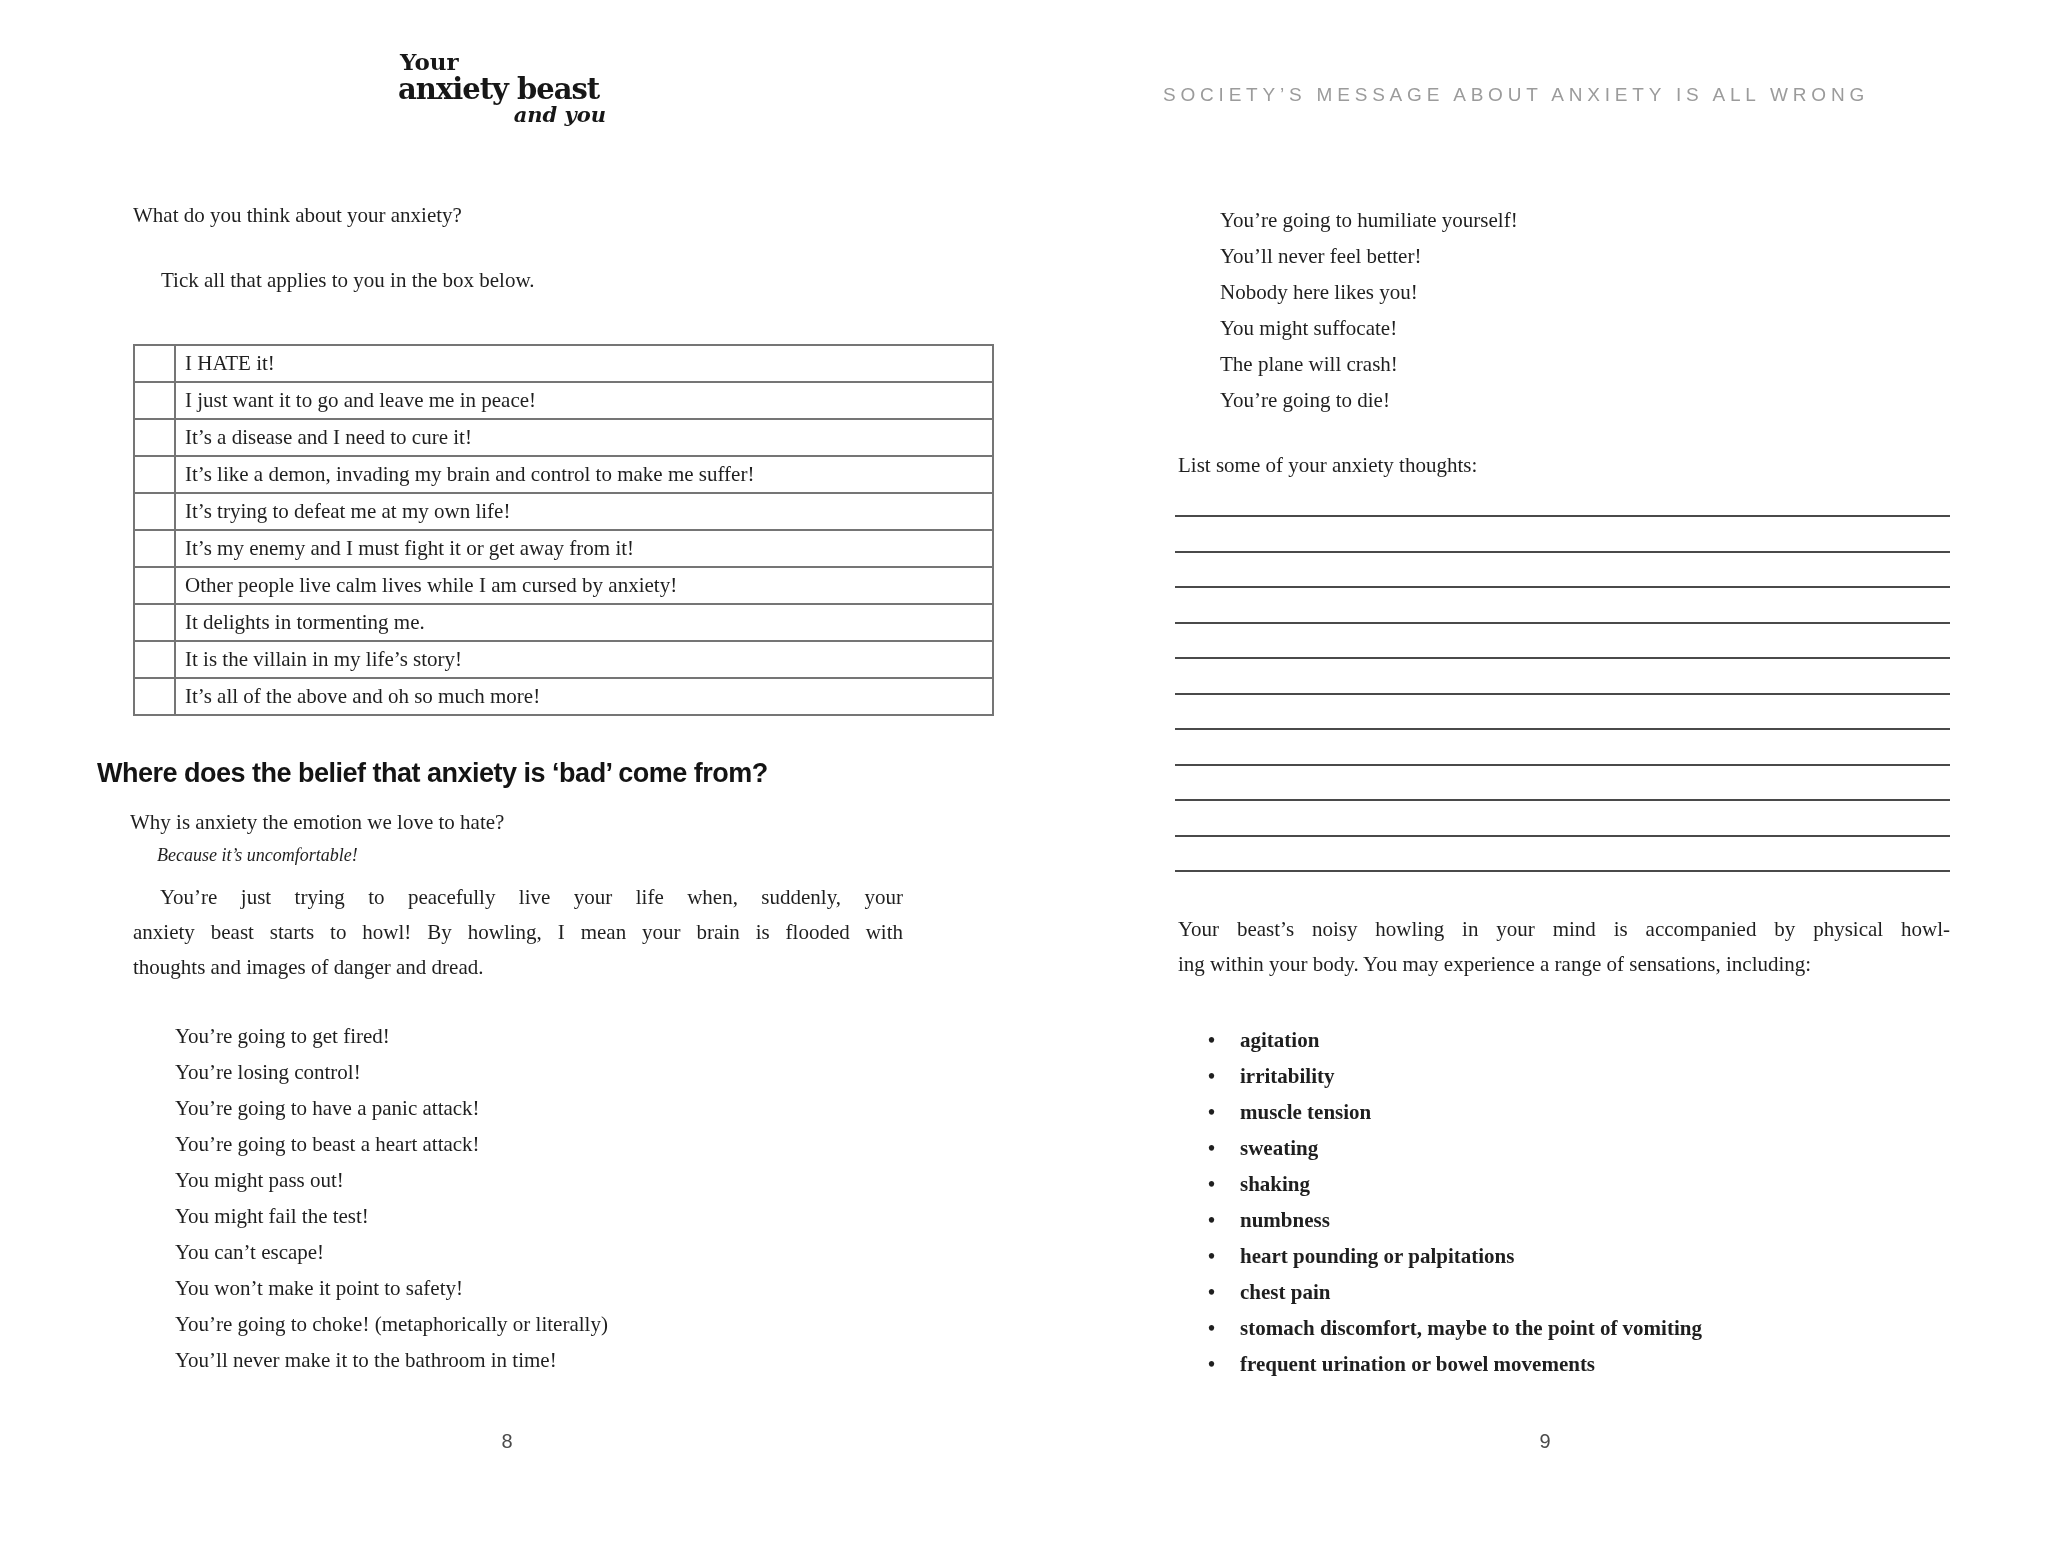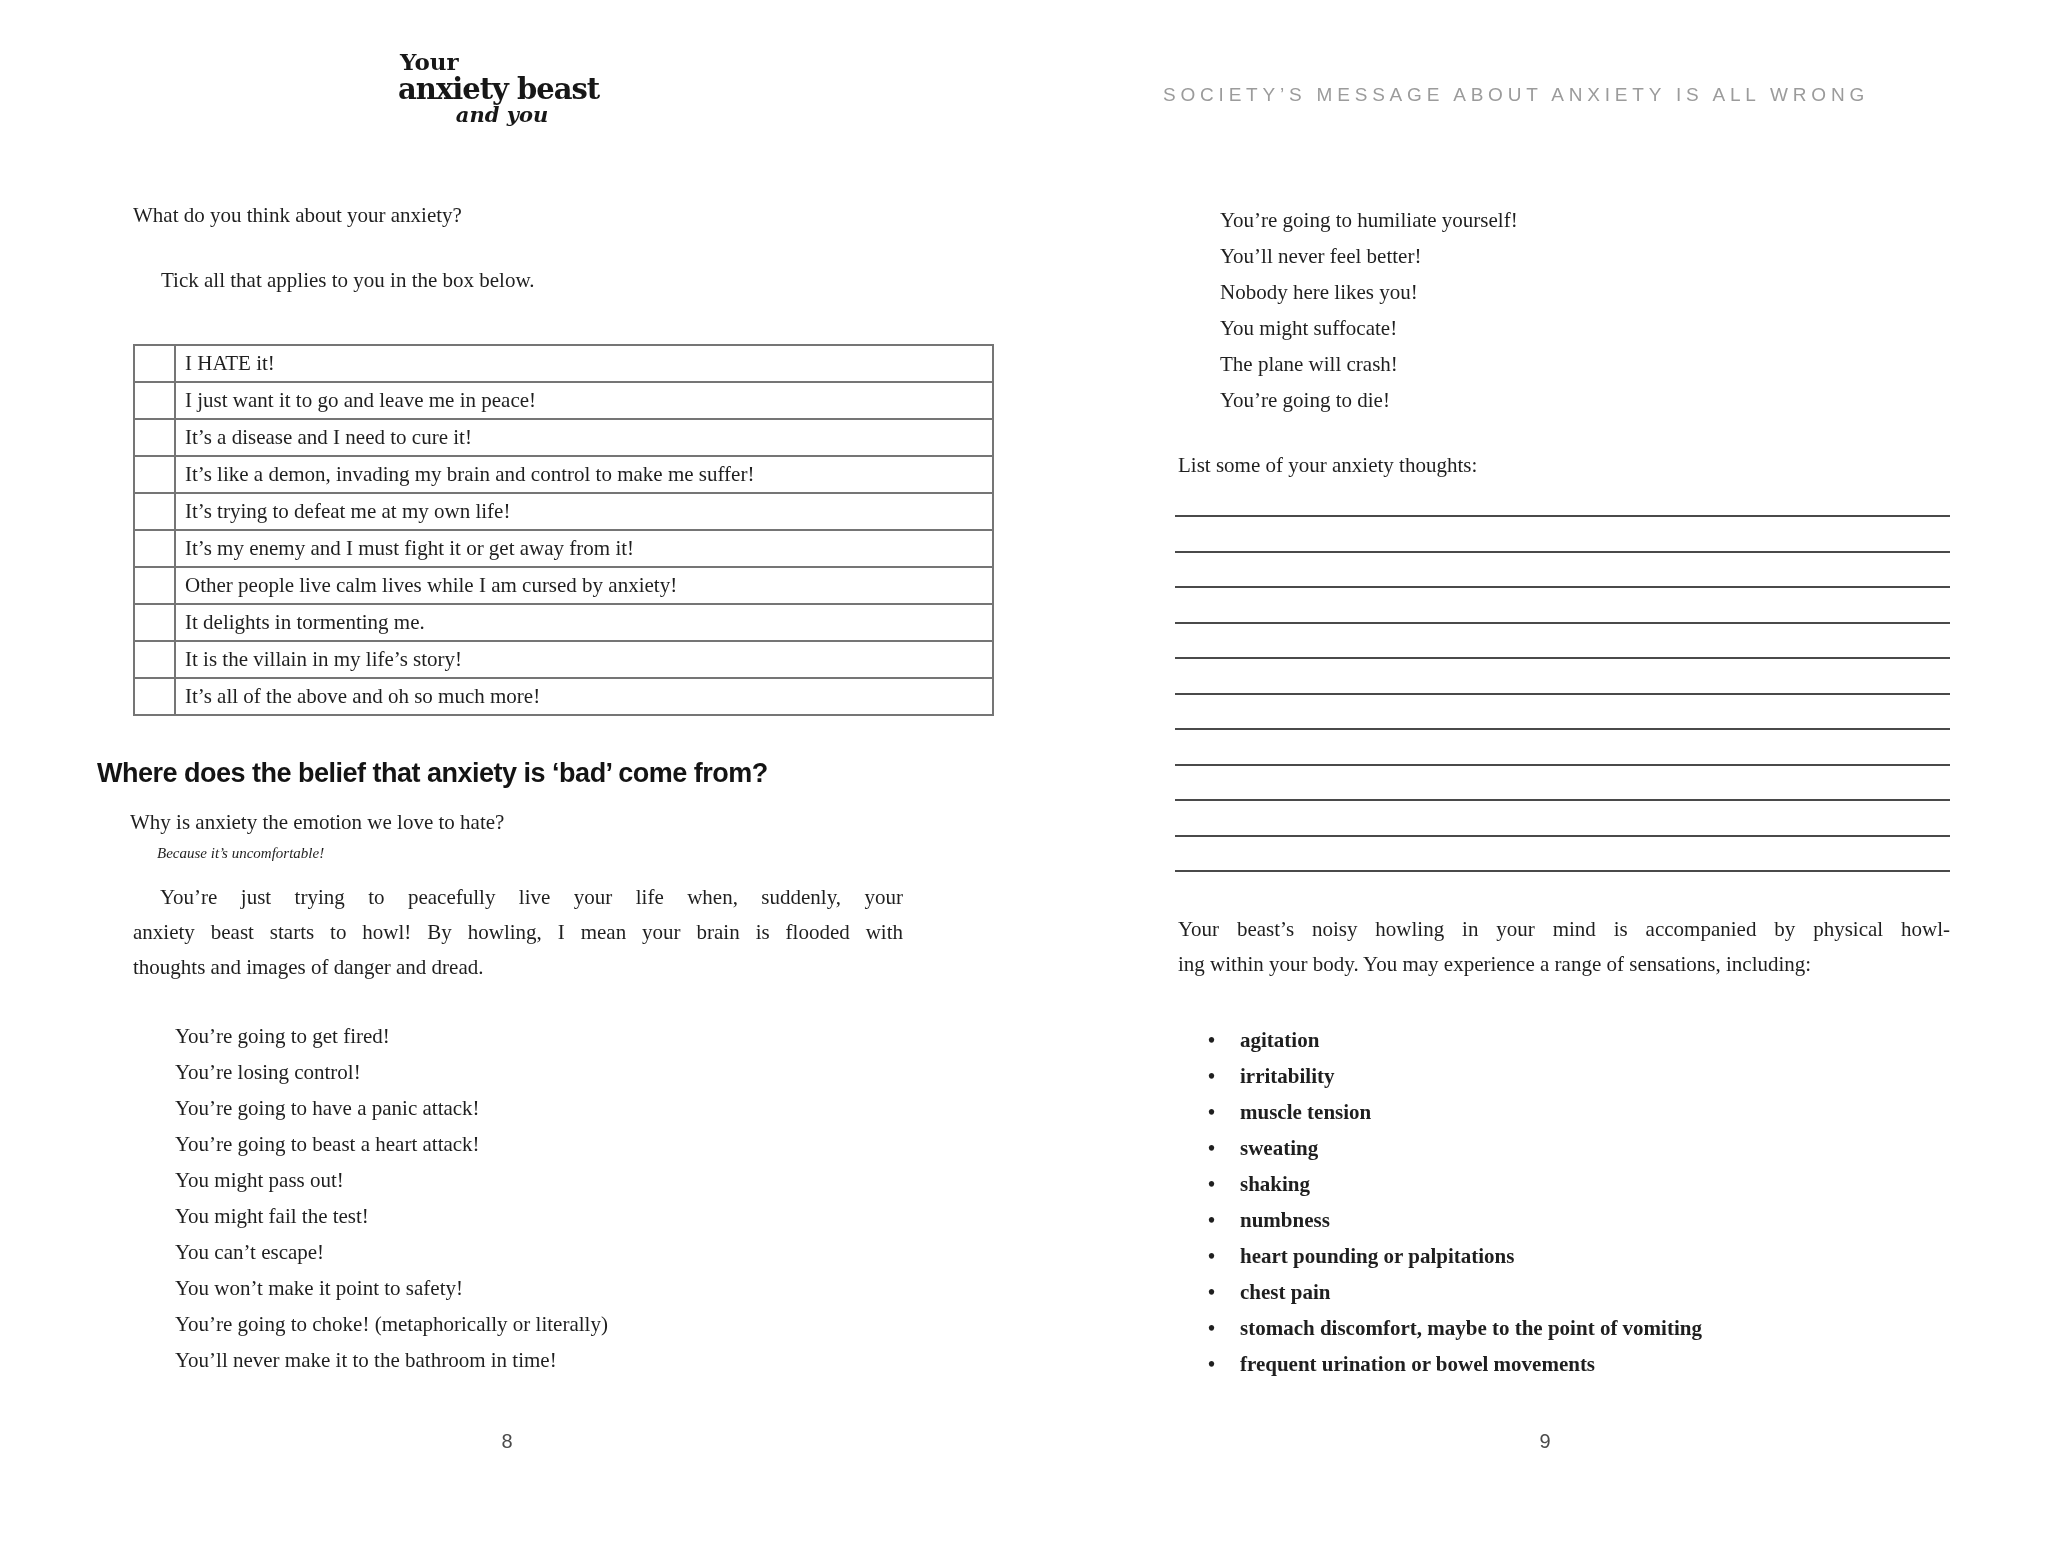--- a/index.html
+++ b/index.html
@@ -8,35 +8,35 @@
   .page{position:absolute;top:0;width:1024px;height:1542px;}
   .page.left{left:0;}
   .page.right{left:1024px;}
   .abs{position:absolute;margin:0;}
   .nowrap{white-space:nowrap;}
 
   
   .logo{left:398px;top:50px;width:208px;font-family:"DejaVu Serif",serif;font-weight:700;color:#171717;}
   .logo-1{font-size:23px;line-height:24px;padding-left:2px;}
   .logo-2{font-size:29px;line-height:30px;letter-spacing:-1px;}
-  .logo-3{font-size:21px;line-height:22px;font-style:italic;text-align:center;}
+  .logo-3{font-size:21px;line-height:22px;font-style:italic;text-align:right;}
 
   
   .q{left:133px;top:203px;font-size:21px;}
   .tick{left:161px;top:268px;font-size:21px;}
 
   .checklist{left:133px;top:344px;width:861px;border-collapse:collapse;table-layout:fixed;}
   .checklist td{border:2px solid var(--table-border,#757575);height:33px;font-size:21px;vertical-align:middle;}
   .checklist .cb{width:37px;}
   .checklist .ct{padding-left:9px;}
 
   .heading{left:97px;top:756px;width:820px;font-family:"Liberation Sans",sans-serif;
            font-weight:700;font-size:27px;line-height:34px;letter-spacing:-0.5px;color:#141414;}
   .why{left:130px;top:810px;font-size:21px;}
-  .because{left:157px;top:845px;font-size:15px;font-style:italic;}
+  .because{left:157px;top:845px;font-size:18px;font-style:italic;}
 
   .bodypara{width:770px;}
   .l-body{left:133px;top:880px;}
   .r-body{left:154px;top:912px;width:772px;}
   .bline{font-size:21px;line-height:35px;text-align:justify;text-align-last:justify;}
   .bodypara div.bline:last-of-type{text-align-last:left;}
   .l-body div.bline:first-of-type{padding-left:27px;}
 
   .thoughts{left:175px;top:1018px;}
   .r-thoughts{left:196px;top:202px;}

